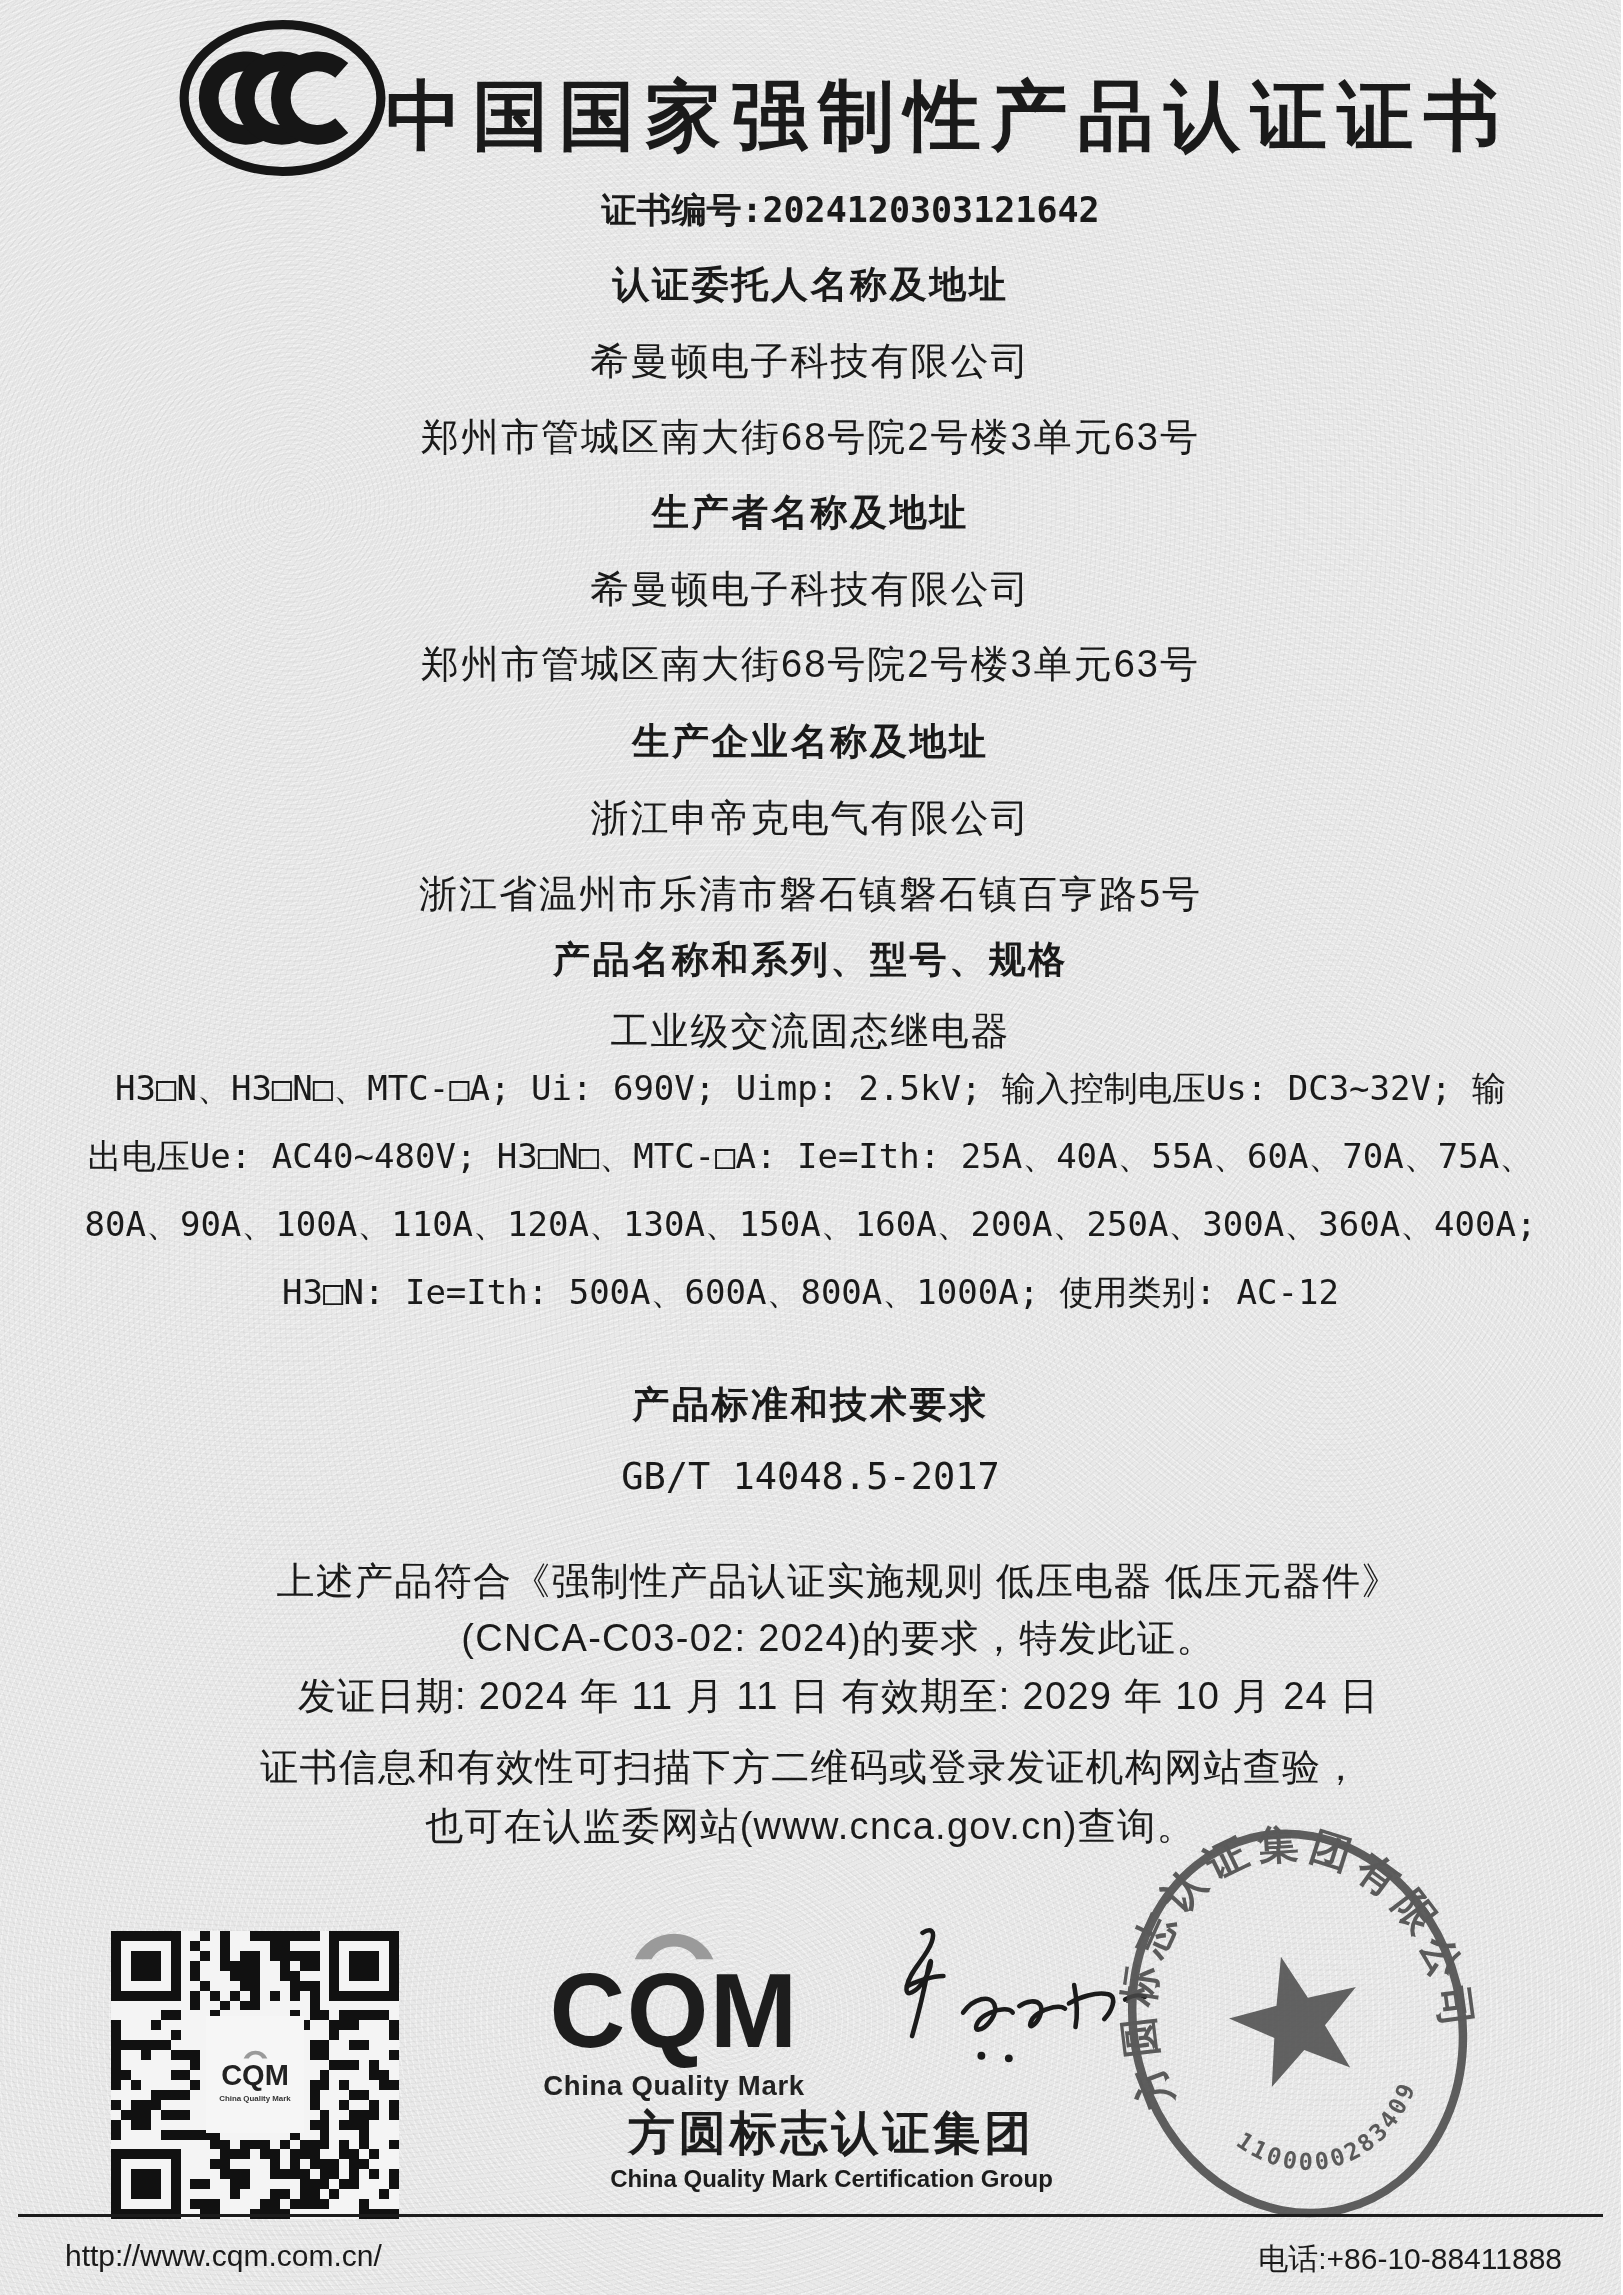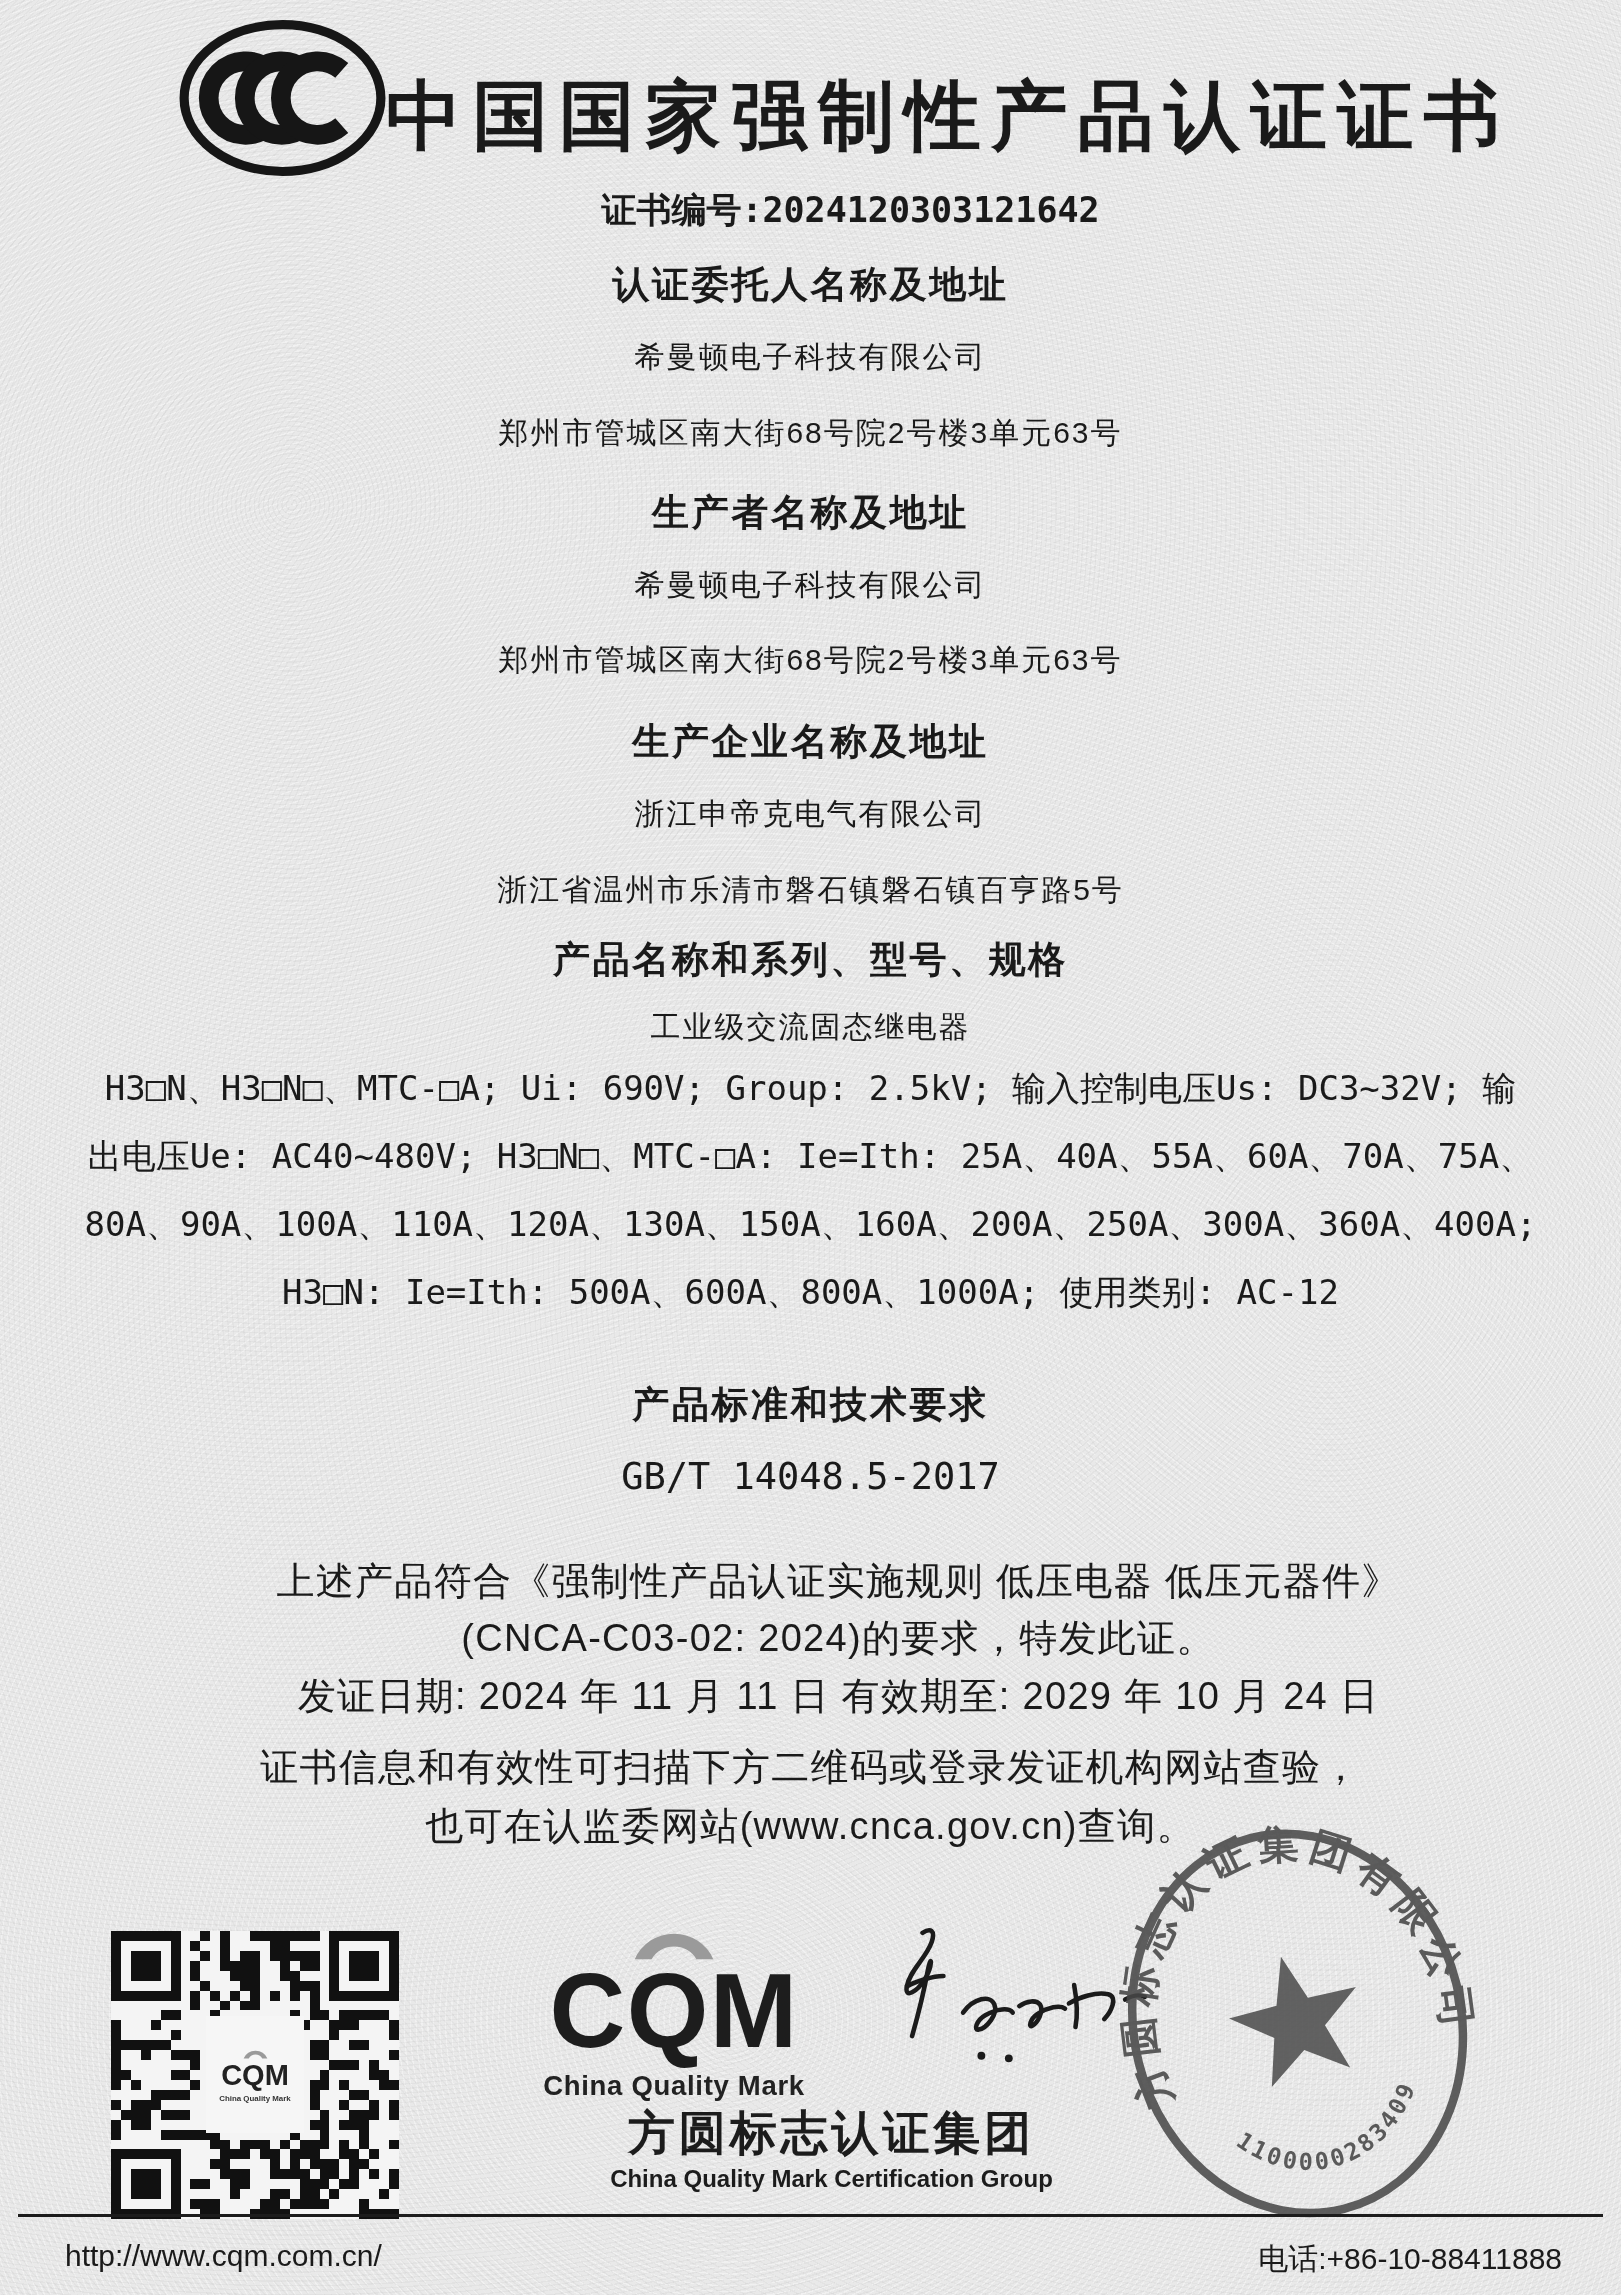--- a/index.html
+++ b/index.html
@@ -12,21 +12,21 @@
       repeating-radial-gradient(circle at 82% 55%, rgba(0,0,0,0.026) 0 1.3px, rgba(0,0,0,0) 1.3px 5.2px),
       repeating-radial-gradient(circle at 45% 88%, rgba(255,255,255,0.35) 0 1.3px, rgba(255,255,255,0) 1.3px 5.9px);
     font-family:"Liberation Sans",sans-serif;
     color:#1a1a1a;
     overflow:hidden;
   }
   .line{position:absolute;left:0;width:100%;text-align:center;white-space:nowrap;line-height:1.25;}
   .title{top:68px;font-size:76px;font-weight:700;letter-spacing:10.5px;padding-left:275px;box-sizing:border-box;}
   .certno{top:189px;font-size:35px;font-weight:600;font-family:"DejaVu Sans Mono",monospace;margin-left:40px;}
   .heading{font-size:37px;font-weight:700;letter-spacing:2.6px;}
-  .body-line{font-size:30px;font-weight:500;letter-spacing:2px;}
+  .body-line{font-size:38px;font-weight:500;letter-spacing:2px;}
   .spec{font-size:34px;font-weight:500;font-family:"DejaVu Sans Mono",monospace;letter-spacing:0;}
   .stmt{font-size:38px;font-weight:500;letter-spacing:1.3px;padding-left:28px;}
   .note{font-size:38px;font-weight:500;letter-spacing:1.3px;}
   .qr-wrap{position:absolute;left:111px;top:1931px;width:288px;height:288px;}
   .qr-wrap svg{width:100%;height:100%;shape-rendering:crispEdges;}
   .qr-label{
     position:absolute;left:206px;top:2016px;width:98px;height:117px;
     background:#f6f6f6;display:flex;flex-direction:column;align-items:center;justify-content:center;
   }
   .qr-label .crown{width:29px;height:13px;margin-bottom:1.3px;}
@@ -69,21 +69,21 @@
   <div class="line heading" style="top:490px">生产者名称及地址</div>
   <div class="line body-line" style="top:566px">希曼顿电子科技有限公司</div>
   <div class="line body-line" style="top:641px">郑州市管城区南大街68号院2号楼3单元63号</div>
 
   <div class="line heading" style="top:719px">生产企业名称及地址</div>
   <div class="line body-line" style="top:795px">浙江申帝克电气有限公司</div>
   <div class="line body-line" style="top:871px">浙江省温州市乐清市磐石镇磐石镇百亨路5号</div>
 
   <div class="line heading" style="top:937px">产品名称和系列、型号、规格</div>
   <div class="line body-line" style="top:1008px">工业级交流固态继电器</div>
-  <div class="line spec" style="top:1067px">H3□N、H3□N□、MTC-□A; Ui: 690V; Group: 2.5kV; 输入控制电压Us: DC3~32V; 输</div>
+  <div class="line spec" style="top:1067px">H3□N、H3□N□、MTC-□A; Ui: 690V; Uimp: 2.5kV; 输入控制电压Us: DC3~32V; 输</div>
   <div class="line spec" style="top:1135px">出电压Ue: AC40~480V; H3□N□、MTC-□A: Ie=Ith: 25A、40A、55A、60A、70A、75A、</div>
   <div class="line spec" style="top:1203px">80A、90A、100A、110A、120A、130A、150A、160A、200A、250A、300A、360A、400A;</div>
   <div class="line spec" style="top:1271px">H3□N: Ie=Ith: 500A、600A、800A、1000A; 使用类别: AC-12</div>
 
   <div class="line heading" style="top:1382px">产品标准和技术要求</div>
   <div class="line spec" style="top:1454px;font-size:37px">GB/T 14048.5-2017</div>
 
   <div class="line stmt" style="top:1558px">上述产品符合《强制性产品认证实施规则 低压电器 低压元器件》</div>
   <div class="line stmt" style="top:1615px">(CNCA-C03-02: 2024)的要求，特发此证。</div>
   <div class="line stmt" style="top:1673px">发证日期: 2024 年 11 月 11 日  有效期至: 2029 年 10 月 24 日</div>

